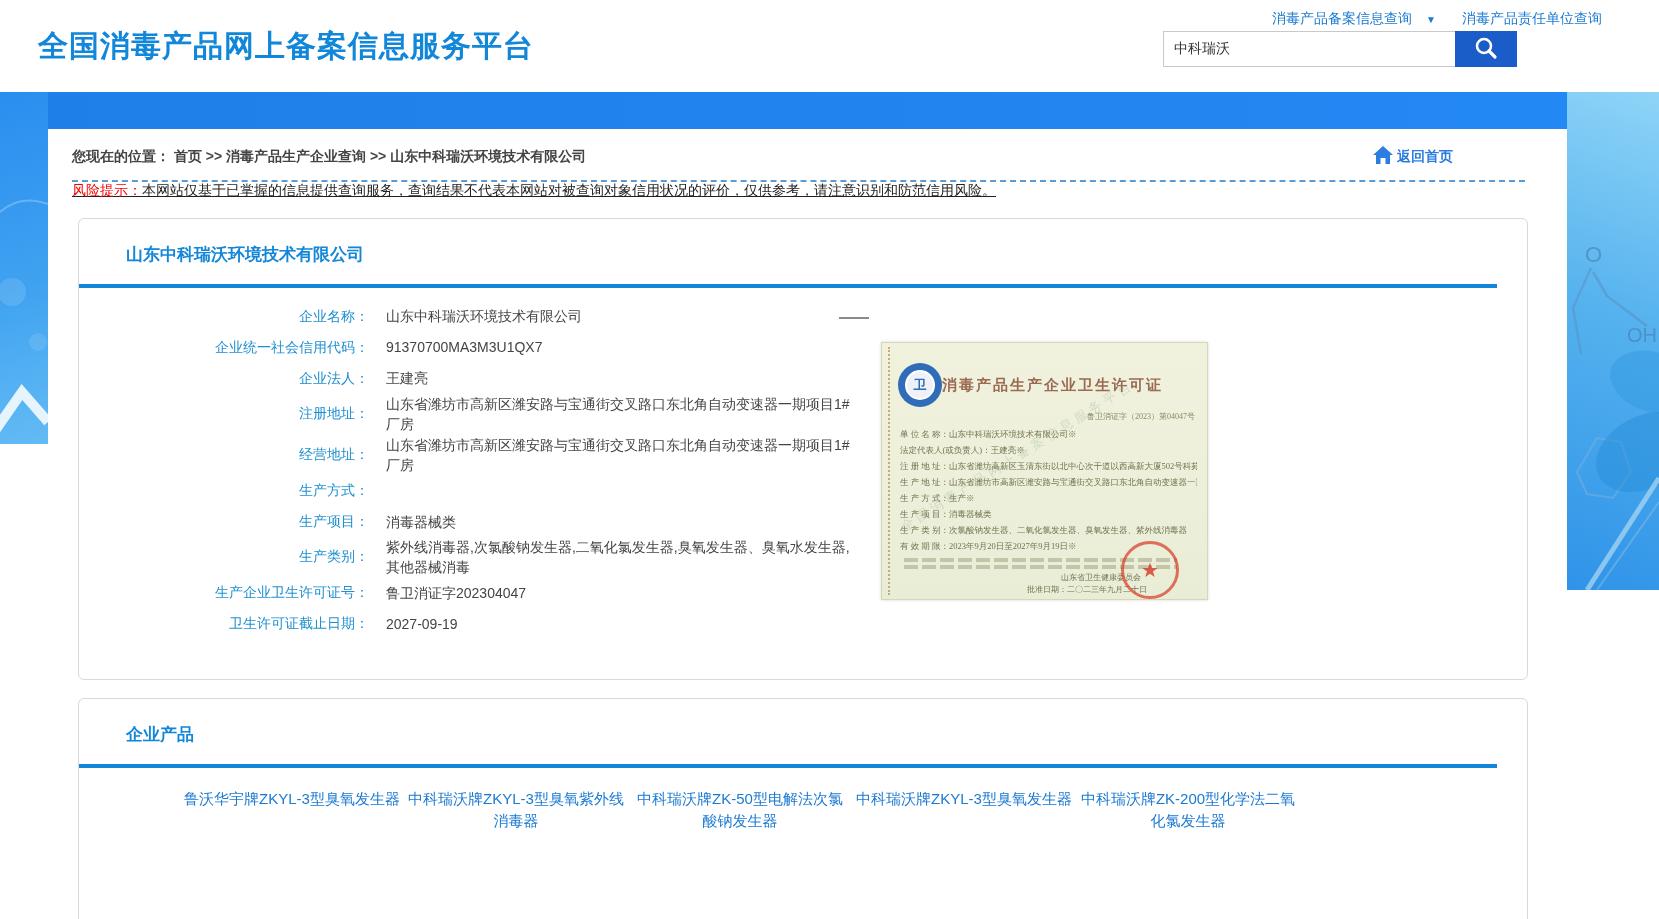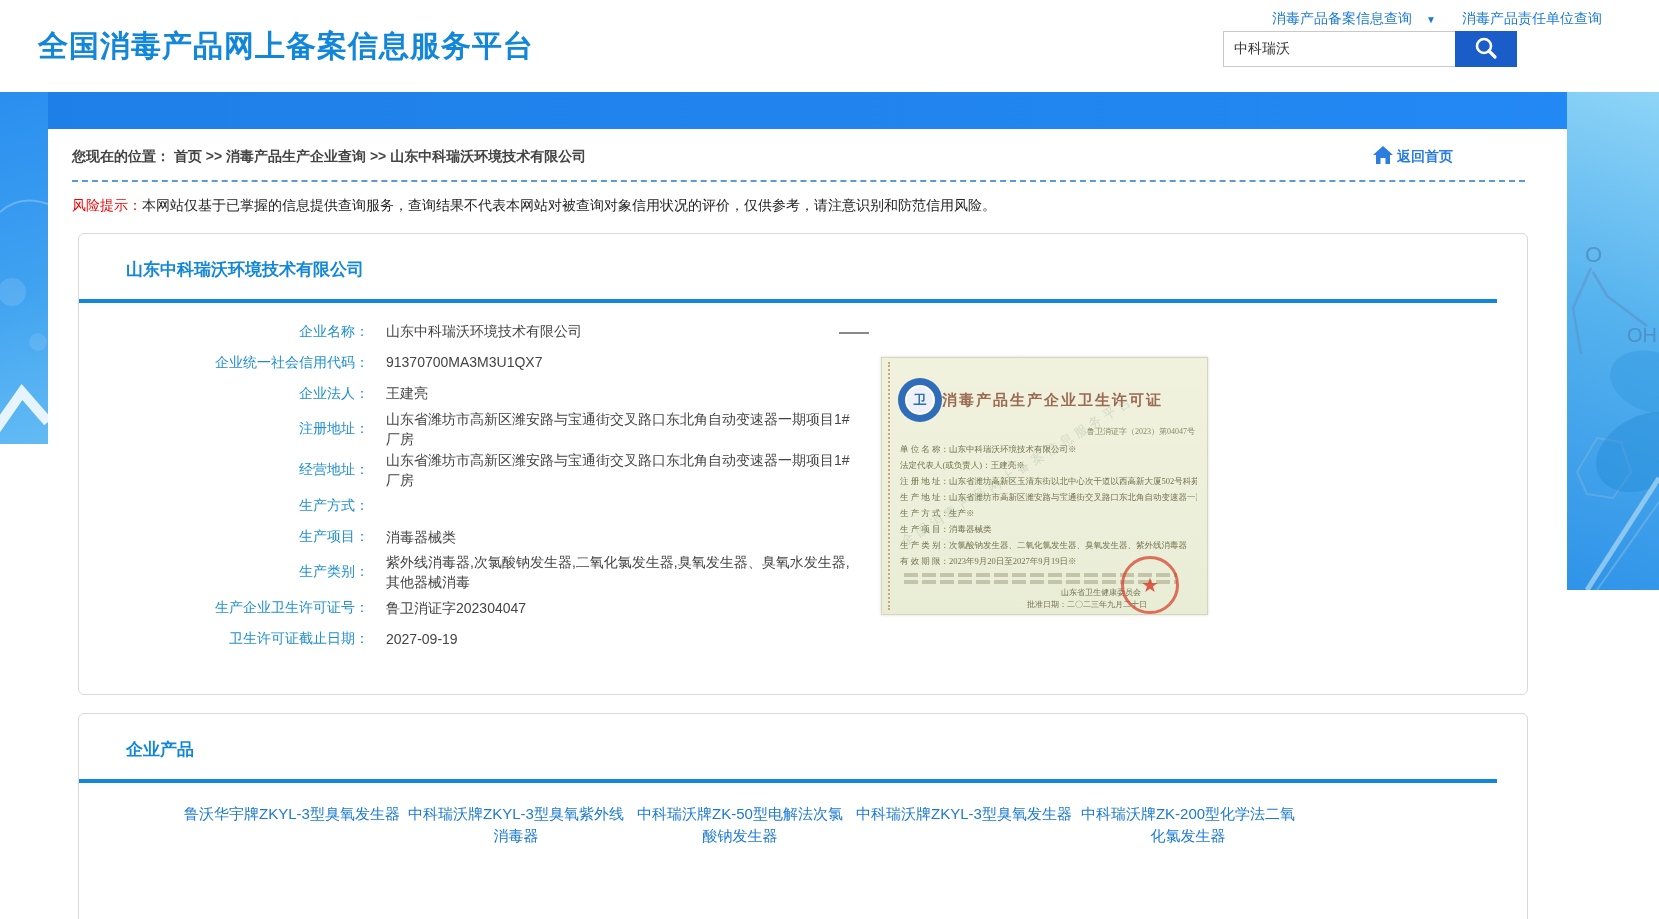--- a/index.html
+++ b/index.html
@@ -6,38 +6,38 @@
   body { font-family:"Liberation Sans","DejaVu Sans",sans-serif; background:#fff; }
   .page { position:relative; width:1659px; height:919px; overflow:hidden; background:#fff; }
 
   
   .topbar { position:absolute; left:0; top:0; width:100%; height:92px; background:#fff; z-index:5; }
   .site-title { position:absolute; left:38px; top:26px; font-size:30px; font-weight:bold; color:#1287d9; letter-spacing:1px; }
   .top-nav { position:absolute; right:57px; top:10px; display:flex; align-items:center; gap:26px; font-size:14px; }
   .top-nav a { color:#1b7ad2; text-decoration:none; display:flex; align-items:center; gap:14px; cursor:pointer; }
   .chevron { font-size:10px; color:#1b7ad2; }
   .search-wrap { position:absolute; right:142px; top:31px; display:flex; height:36px; }
-  .search-input { width:232px; height:36px; border:1px solid #c9c9c9; border-right:none; padding:0 10px; font-size:14px; color:#333; outline:none; font-family:inherit; }
+  .search-input { width:292px; height:36px; border:1px solid #c9c9c9; border-right:none; padding:0 10px; font-size:14px; color:#333; outline:none; font-family:inherit; }
   .search-btn { width:62px; height:36px; background:#1a5cc8; border:none; cursor:pointer; display:flex; align-items:center; justify-content:center; }
 
   
   .blue-band { position:absolute; left:0; top:92px; width:100%; height:38px; background:linear-gradient(90deg,#1f7fe8,#2389f4); }
   .left-deco { position:absolute; left:0; top:92px; width:48px; height:352px; background:linear-gradient(165deg,#2a8ef0 0%,#3fa2f0 55%,#63bbf4 100%); overflow:hidden; }
   .left-deco svg { display:block; }
   .right-deco { position:absolute; left:1567px; top:92px; width:92px; height:498px; background:linear-gradient(200deg,#8ed4f7 0%,#55b2ee 45%,#2f93e8 100%); overflow:hidden; }
 
   
   .panel { position:absolute; left:48px; top:129px; width:1519px; height:790px; background:#fff; z-index:4; }
 
   .crumb-row { display:flex; justify-content:space-between; align-items:center; padding:16px 24px 0 24px;gap:24px; }
   .crumb { font-size:14px; font-weight:bold; color:#444; }
   .crumb a { color:#444; text-decoration:none; }
   .back-home { display:flex; align-items:center; gap:3px; color:#2a7de0; font-size:14px; font-weight:bold; text-decoration:none; margin-right:90px; cursor:pointer; }
   .dashed-rule { border-top:2px dashed #5b9bd5; margin:12px 42px 0 24px; }
-  .risk { font-size:14px; color:#222; margin:15px 24px 0 24px; }
+  .risk { font-size:14px; color:#222; margin:0 24px 0 24px;text-decoration:underline; }
   .risk .risk-label { color:#f00000; }
 
   
   .card { position:relative; margin:18px 39px 0 30px; border:1px solid #d9d9d9; border-radius:6px; background:#fff; }
   .card-title { margin:24px 0 0 47px; font-size:17px; font-weight:bold; color:#1287d9; }
   .card-rule { height:4px; background:#1287d9; margin:18px 30px 0 0; }
   .company-card { height:462px; }
   .products-card { height:300px; }
 
   .fields { margin-top:13px; }

